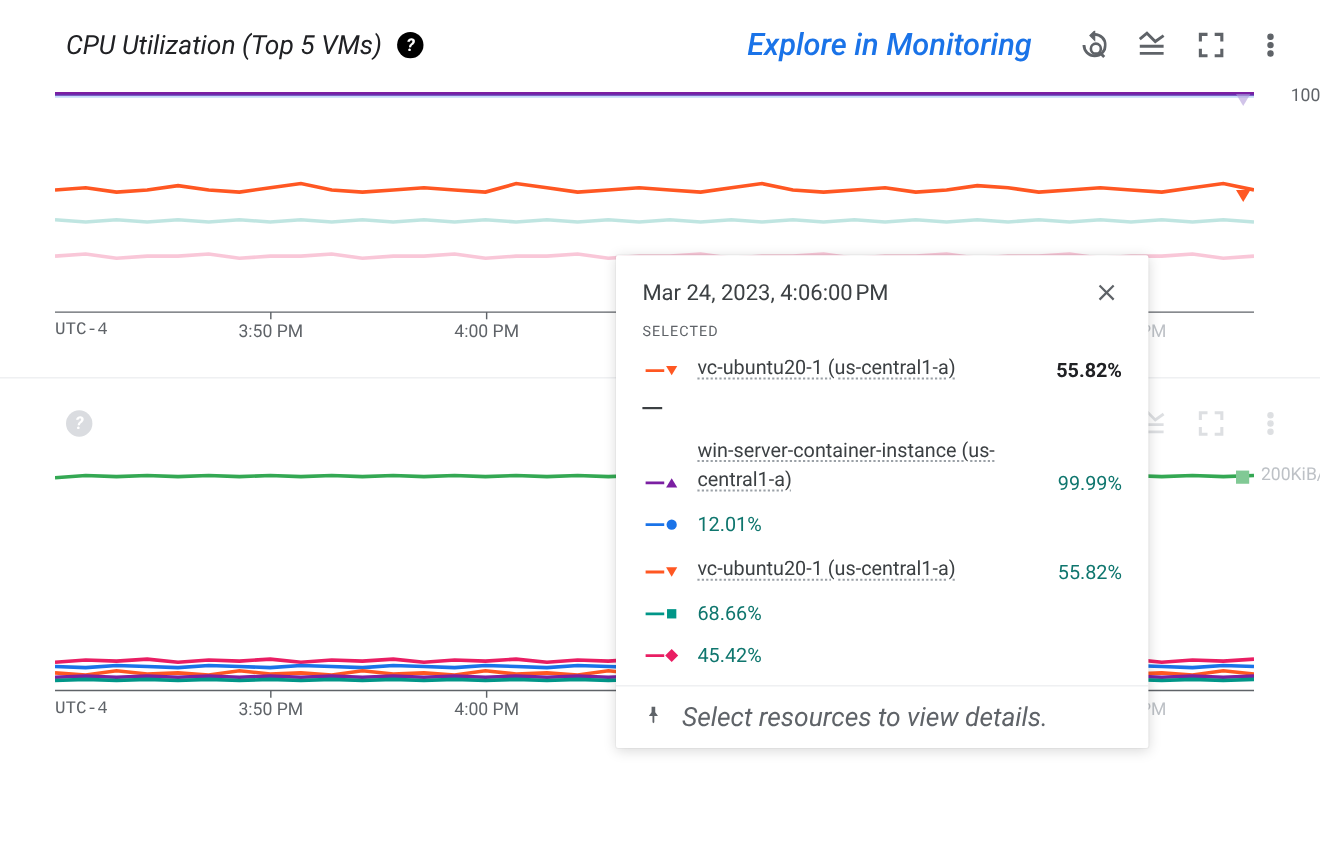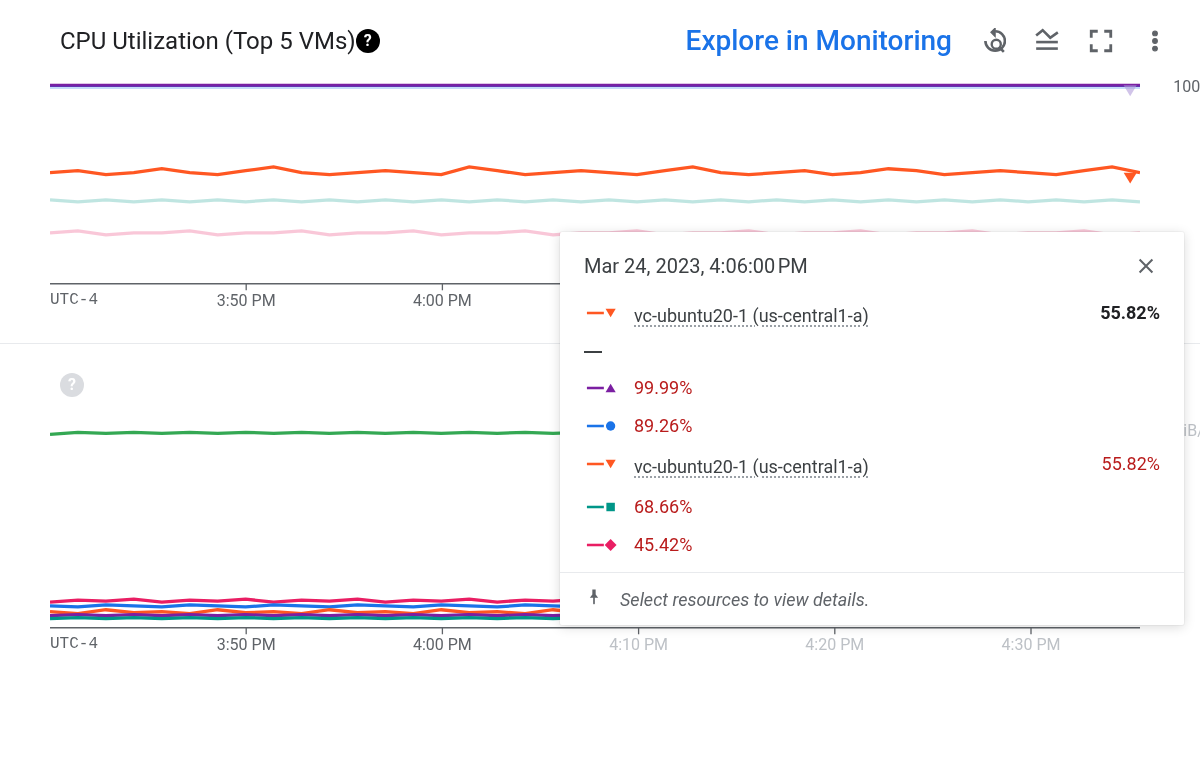--- a/index.html
+++ b/index.html
@@ -13,20 +13,22 @@
     overflow: hidden;
     position: relative;
   }
   .panel {
     position: relative;
   }
   .panel-header {
     display: flex;
     align-items: center;
     padding: 24px 32px 24px 60px;
+    gap: 14px;
+    font-style: italic;
   }
   .panel-title {
     font-size: 24px;
     font-weight: 400;
     color: #202124;
   }
   .help-icon {
     width: 24px; height: 24px;
     border-radius: 50%;
     background: #000;
@@ -72,54 +74,54 @@
   .x-tick { position: absolute; top: 4px; transform: translateX(-50%); }
   .x-tick.first { transform: none; font-family: Liberation Mono, monospace; }
   .x-tick.faded { color: #bdc1c6; }
   .divider { border-bottom: 1px solid #e8eaed; margin-top: 26px; }
 
   
   .tooltip-card {
     position: absolute;
     left: 560px;
     top: 232px;
-    width: 624px;
+    width: 484px;
     background: #fff;
     border-radius: 2px;
     box-shadow: 0 2px 12px rgba(0,0,0,.15), 0 0 0 1px rgba(0,0,0,.03);
     padding: 20px 24px 0 24px;
     z-index: 10;
   }
   .tt-header { display:flex; align-items:center; justify-content:space-between; margin-bottom: 14px; }
   .tt-time { font-size: 20px; color: #3c4043; }
   .tt-close { font-size: 22px; color: #5f6368; width:28px; height:28px; display:flex; align-items:center; justify-content:center; }
   .tt-section-label { font-size: 13px; letter-spacing: 1px; color: #5f6368; margin-bottom: 4px; }
   .tt-row {
     display: flex;
-    align-items: flex-start;
+    align-items: flex-end;
     gap: 12px;
     padding: 8px 0;
   }
   .tt-marker { flex: 0 0 34px; height: 22px; display:flex; align-items:center; justify-content:flex-start; }
   .tt-marker svg { display:block; }
   .tt-name {
     flex: 1;
     font-size: 18px;
     color: #3c4043;
     text-decoration: underline dotted #9aa0a6;
     text-underline-offset: 4px;
     line-height: 1.5;
   }
   .tt-value {
     font-size: 18px;
-    color: #b91c1c;
+    color: #0f766e;
     white-space: nowrap;
   }
   .tt-row.bold .tt-value { font-weight: 700; color:#202124; }
-  .tt-em { font-style: italic; color:#5f6368; font-size:18px; }
+  .tt-em { font-style: italic; color:#5f6368; font-size:24px; }
   .tt-dash { width: 18px; height: 2px; background:#3c4043; margin: 14px 0 16px 0; }
   .tt-footer {
     margin: 8px -24px 0 -24px;
     border-top: 1px solid #e8eaed;
     padding: 14px 24px;
     display:flex; align-items:center; gap: 16px;
   }
 </style>
 </head>
 <body>
@@ -258,20 +260,21 @@
 
 <div class="tooltip-card">
   <div class="tt-header">
     <span class="tt-time">Mar 24, 2023, 4:06:00 PM</span>
     <span class="tt-close">
       <svg viewBox="0 0 24 24" width="22" height="22" stroke="#5f6368" stroke-width="2.2">
           <path d="M5 5 L19 19 M19 5 L5 19"></path>
         </svg>
     </span>
   </div>
+  <div class="tt-section-label">SELECTED</div>
 
   <div class="tt-row bold">
     <span class="tt-marker" id="sel-marker">
         <svg width="38" height="22" viewBox="0 0 38 26">
           <line x1="0" y1="13" x2="20" y2="13" stroke="#ff5722" stroke-width="3"></line>
           <path d="M22 8 L34 8 L28 18 Z" fill="#ff5722"></path>
         </svg>
       </span>
     <span class="tt-name">vc-ubuntu20-1 (us-central1-a)</span>
     <span class="tt-value">55.82%</span>
@@ -280,30 +283,31 @@
   <div class="tt-dash"></div>
 
   <div id="tt-list">
       <div class="tt-row">
         <span class="tt-marker">
           <svg width="38" height="22" viewBox="0 0 38 26">
             <line x1="0" y1="13" x2="20" y2="13" stroke="#7b1fa2" stroke-width="3"></line>
             <path d="M22 18 L34 18 L28 8 Z" fill="#7b1fa2"></path>
           </svg>
         </span>
+        <span class="tt-name">win-server-container-instance (us-central1-a)</span>
         <span class="tt-value">99.99%</span>
       </div>
       <div class="tt-row">
         <span class="tt-marker">
           <svg width="38" height="22" viewBox="0 0 38 26">
             <line x1="0" y1="13" x2="20" y2="13" stroke="#1a73e8" stroke-width="3"></line>
             <circle cx="28" cy="13" r="5.5" fill="#1a73e8"></circle>
           </svg>
         </span>
-        <span class="tt-value">89.26%</span>
+        <span class="tt-value">12.01%</span>
       </div>
       <div class="tt-row">
         <span class="tt-marker">
           <svg width="38" height="22" viewBox="0 0 38 26">
             <line x1="0" y1="13" x2="20" y2="13" stroke="#ff5722" stroke-width="3"></line>
             <path d="M22 8 L34 8 L28 18 Z" fill="#ff5722"></path>
           </svg>
         </span>
         <span class="tt-name">vc-ubuntu20-1 (us-central1-a)</span>
         <span class="tt-value">55.82%</span>

